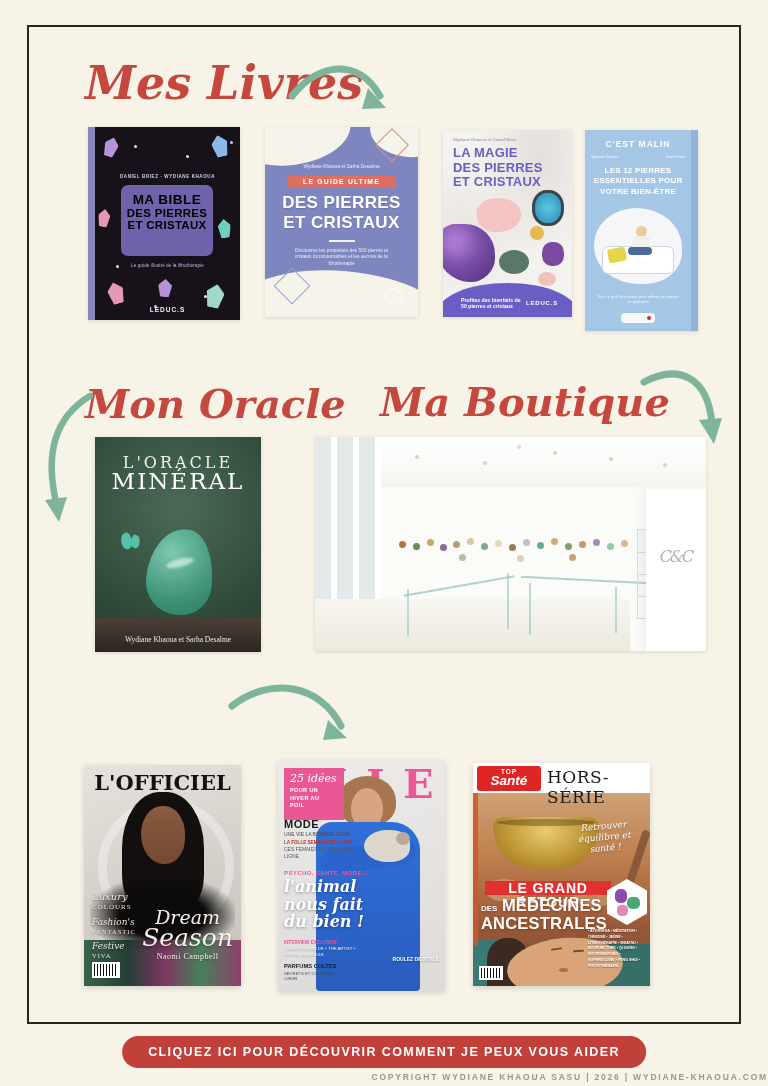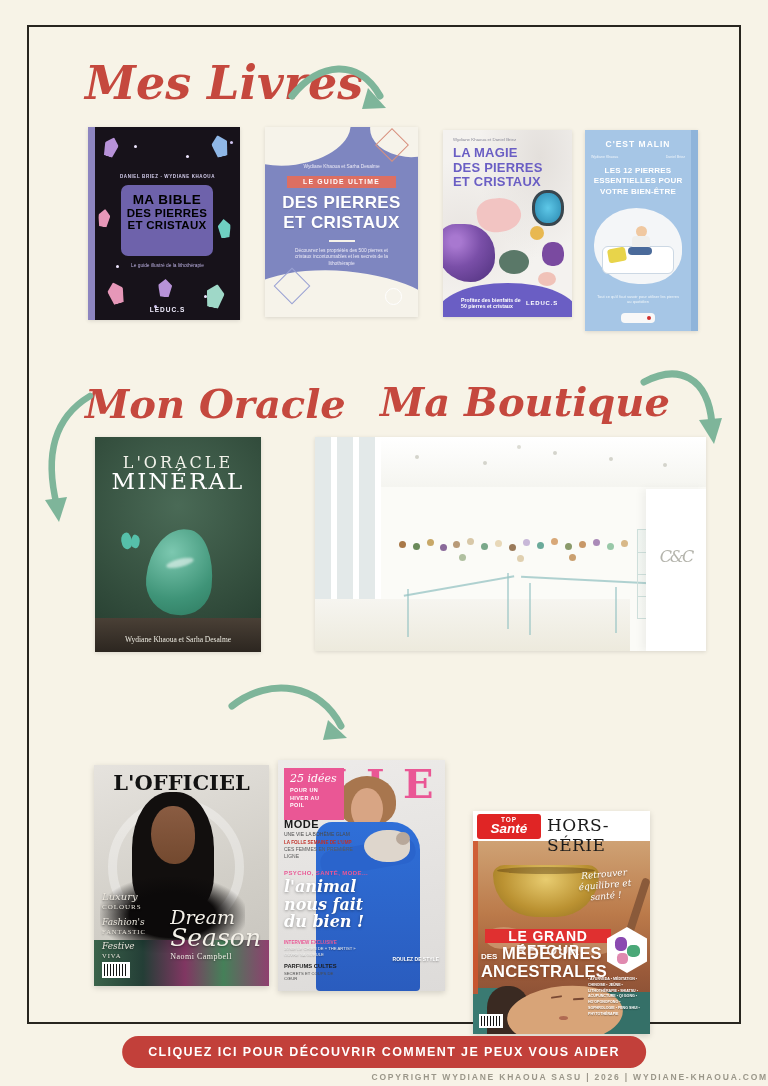--- a/index.html
+++ b/index.html
@@ -76,30 +76,30 @@
   .gtable{border-top:2px solid rgba(150,195,195,.75);}
   .gleg{width:1.5px;background:rgba(150,195,195,.6);}
   #shop-etagere{left:322px;top:92px;width:32px;height:88px;border:1px solid #cfe0dc;background:linear-gradient(rgba(210,230,226,.25),rgba(210,230,226,.05));}
   .eshelf{left:0;right:0;height:1px;background:#cfe0dc;}
   #shop-panel{right:0;top:52px;width:60px;bottom:0;background:#ffffff;box-shadow:-4px 0 8px rgba(0,0,0,.05);}
   #shop-logo{left:0;right:0;top:58px;text-align:center;font-family:"DejaVu Serif",serif;font-style:italic;font-size:16px;color:#b4b4ac;letter-spacing:-2px;}
   #shop-floor{left:0;right:76px;bottom:0;height:52px;background:linear-gradient(#f6f5f0,#edeadd);}
   
   .mag{box-shadow:0 2px 6px rgba(0,0,0,.15);}
   
-  #mag1{left:94px;top:765px;width:175px;height:221px;background:linear-gradient(160deg,#e6e3de 0%,#d2cfc8 55%,#c6c3bc 100%);}
+  #mag1{left:84px;top:765px;width:157px;height:221px;background:linear-gradient(160deg,#e6e3de 0%,#d2cfc8 55%,#c6c3bc 100%);}
   #m1-swirl{left:14px;top:34px;width:118px;height:118px;border:9px solid rgba(255,255,255,.35);border-radius:50%;}
   #m1-head{left:0;right:0;top:5px;text-align:center;font-family:"DejaVu Serif",serif;font-weight:bold;font-size:21px;color:#121212;letter-spacing:0;}
   #m1-hair{left:38px;top:27px;width:82px;height:122px;background:#120f0e;border-radius:46% 46% 32% 32%;}
   #m1-face{left:57px;top:41px;width:44px;height:58px;background:linear-gradient(#8a5c42,#73492f);border-radius:50% 50% 46% 54%;}
   #m1-ruff{left:6px;top:112px;width:145px;height:76px;background:radial-gradient(ellipse at center,#0c0a0a 42%,rgba(12,10,10,0) 74%);}
   #m1-feathers{left:0;right:0;bottom:0;height:46px;background:linear-gradient(90deg,#2e5a40 0%,#15322a 28%,#7a2a5a 52%,#3a7a50 74%,#8a3468 100%);opacity:.92;}
   .m1-l{left:8px;color:#e9e5dc;text-shadow:0 1px 2px rgba(0,0,0,.45);z-index:4;}
   .m1-it{font-family:"DejaVu Serif",serif;font-style:italic;}
-  #m1-dream{right:8px;top:143px;text-align:left;color:#f4f1e9;z-index:4;font-family:"DejaVu Serif",serif;font-style:italic;text-shadow:0 1px 2px rgba(0,0,0,.4);}
+  #m1-dream{right:8px;top:143px;text-align:center;color:#f4f1e9;z-index:4;font-family:"DejaVu Serif",serif;font-style:italic;text-shadow:0 1px 2px rgba(0,0,0,.4);}
   #m1-dream .d1{font-size:19px;line-height:1;}
   #m1-dream .d2{font-size:25px;line-height:.85;}
   #m1-model{font-family:"Liberation Serif",serif;font-style:normal;font-size:8px;margin-top:4px;letter-spacing:.5px;}
   #m1-bar{left:8px;bottom:8px;width:24px;height:12px;background:repeating-linear-gradient(90deg,#111 0 1px,#fff 1px 3px);border:2px solid #fff;}
   
   #mag2{left:278px;top:760px;width:167px;height:231px;background:linear-gradient(170deg,#edebe9 0%,#dddbd9 100%);}
   #m2-head{left:0;right:0;top:0;text-align:center;font-family:"DejaVu Serif",serif;font-weight:bold;font-size:40px;color:#ea5795;letter-spacing:9px;text-indent:9px;}
   #m2-box{left:6px;top:8px;width:54px;height:48px;background:#ea5795;color:#fff;padding:4px 0 0 6px;z-index:5;}
   #m2-box .b1{font-family:"DejaVu Serif",serif;font-style:italic;font-size:11px;}
   #m2-box .b2{font-size:5.5px;font-weight:bold;letter-spacing:.4px;width:44px;line-height:1.4;margin-top:2px;}
@@ -327,21 +327,21 @@
       <div>nous fait</div>
       <div>du bien !</div>
     </div>
     <div class="abs m2-l" style="top:180px;font-size:4.6px;font-weight:bold;color:#ea5795;">INTERVIEW EXCLUSIVE</div>
     <div class="abs m2-l" style="top:186px;font-size:4.2px;color:#f0f0ee;width:72px;line-height:1.35;text-shadow:0 1px 1px rgba(0,0,0,.3);">JOSIE LE CHIEN DE « THE ARTIST » OUVRE SA GUEULE</div>
     <div class="abs m2-l" style="top:203px;font-size:5.8px;font-weight:900;color:#1a1a1a;">PARFUMS CULTES</div>
     <div class="abs m2-l" style="top:211px;font-size:4.2px;color:#4a4a4a;width:60px;line-height:1.3;">SECRETS ET COUPS DE CŒUR</div>
     <div id="m2-bottom" class="abs">ROULEZ DE STYLE</div>
   </div>
 
-  <div id="mag3" class="abs mag" style="overflow:hidden;margin-top:48px;">
+  <div id="mag3" class="abs mag" style="overflow:hidden;">
     <div id="m3-img" class="abs">
       <div id="m3-bowl" class="abs">
         <div id="m3-rim" class="abs"></div>
       </div>
       <div id="m3-hand1" class="abs"></div>
       <div id="m3-hand2" class="abs"></div>
       <div id="m3-mallet" class="abs"></div>
       <div id="m3-mat1" class="abs"></div>
       <div id="m3-mat2" class="abs"></div>
       <div id="m3-hairL" class="abs"></div>

